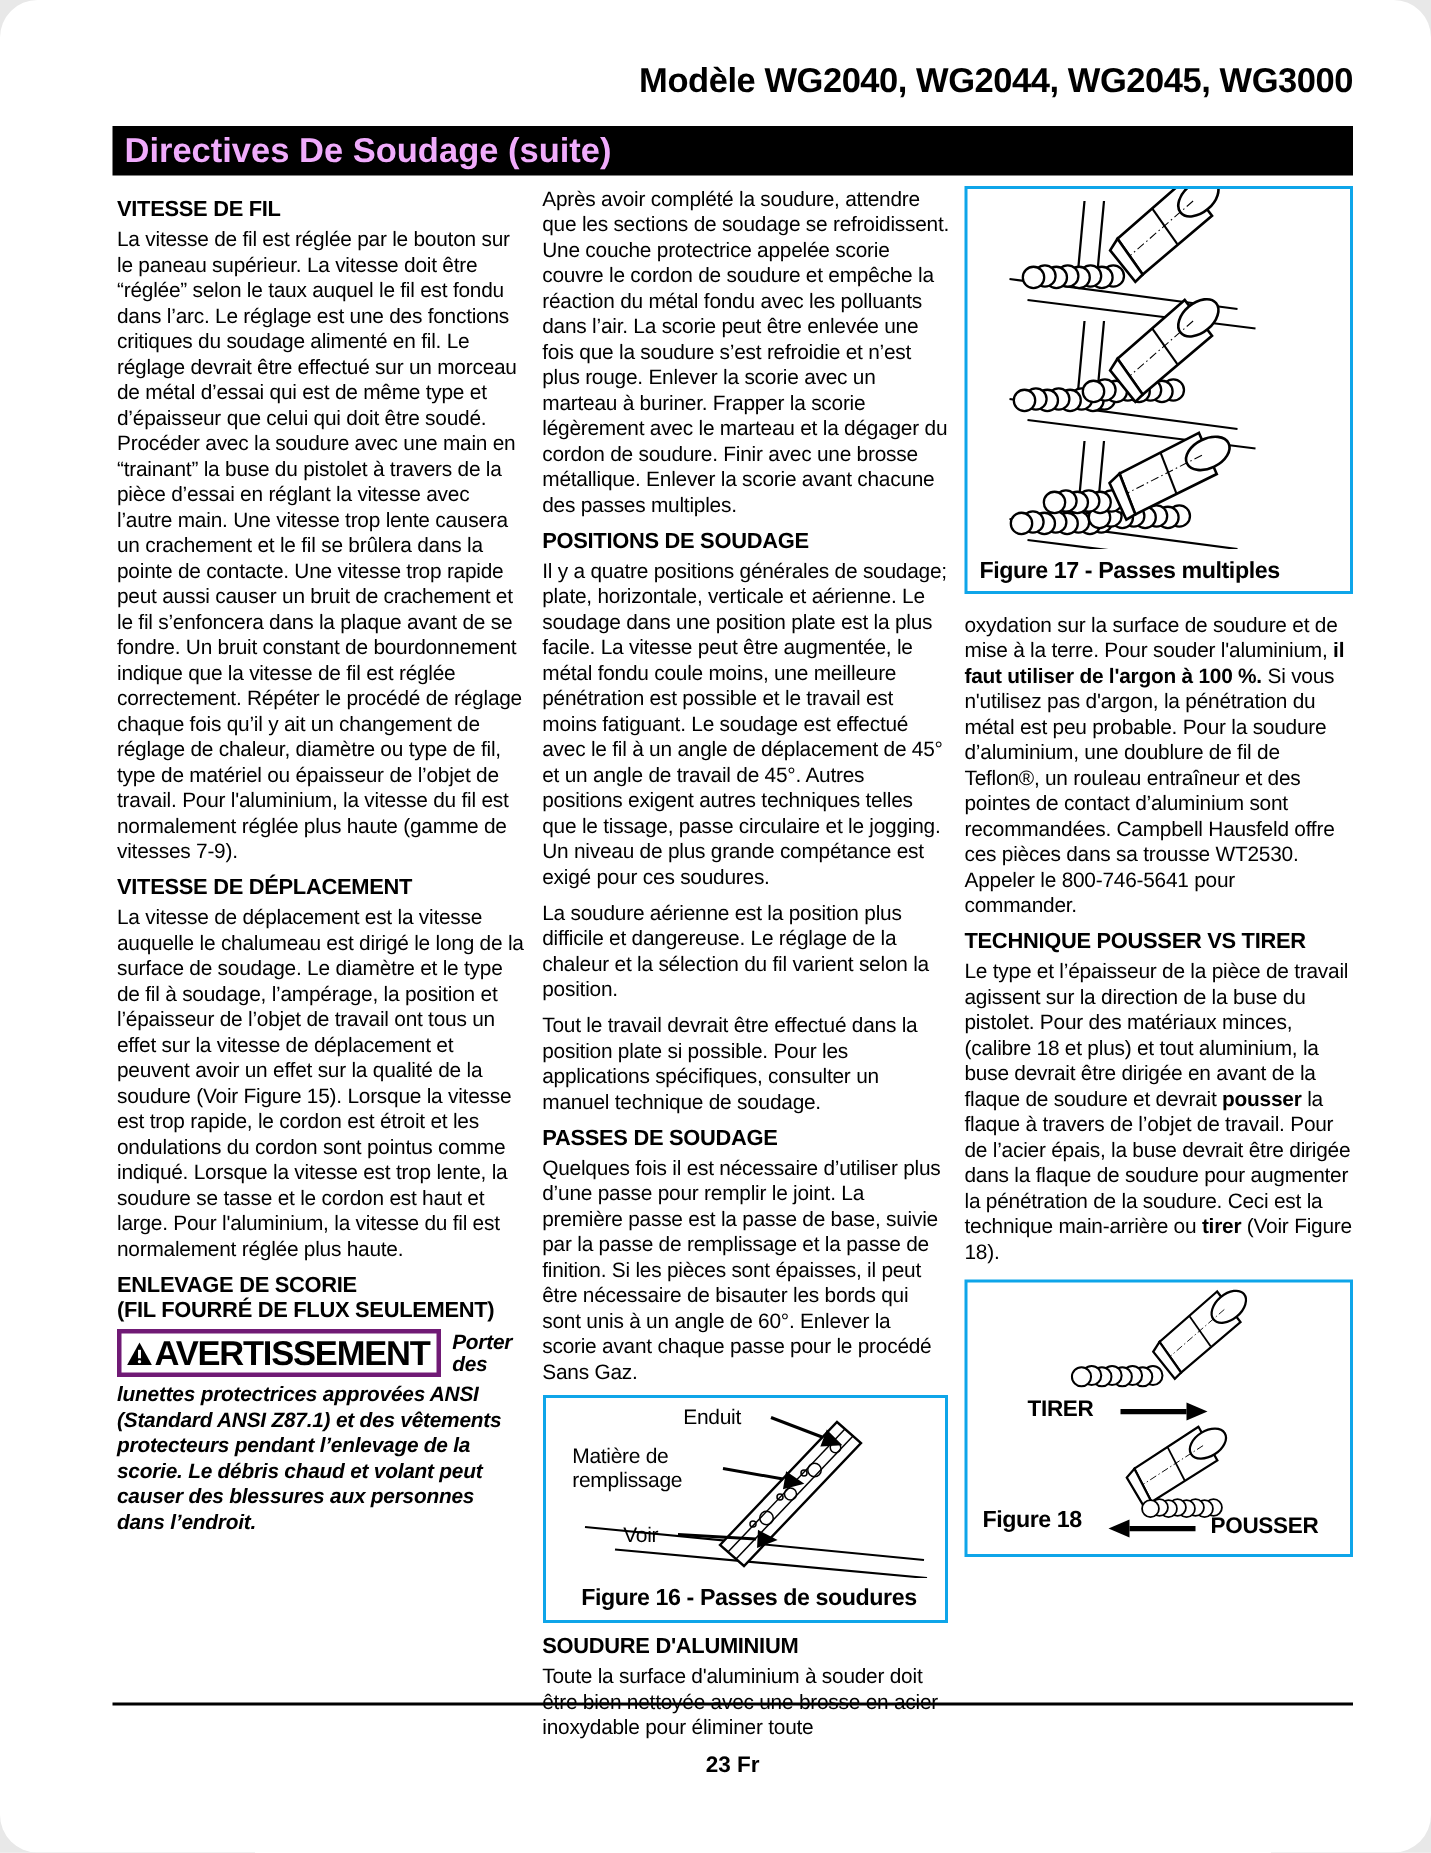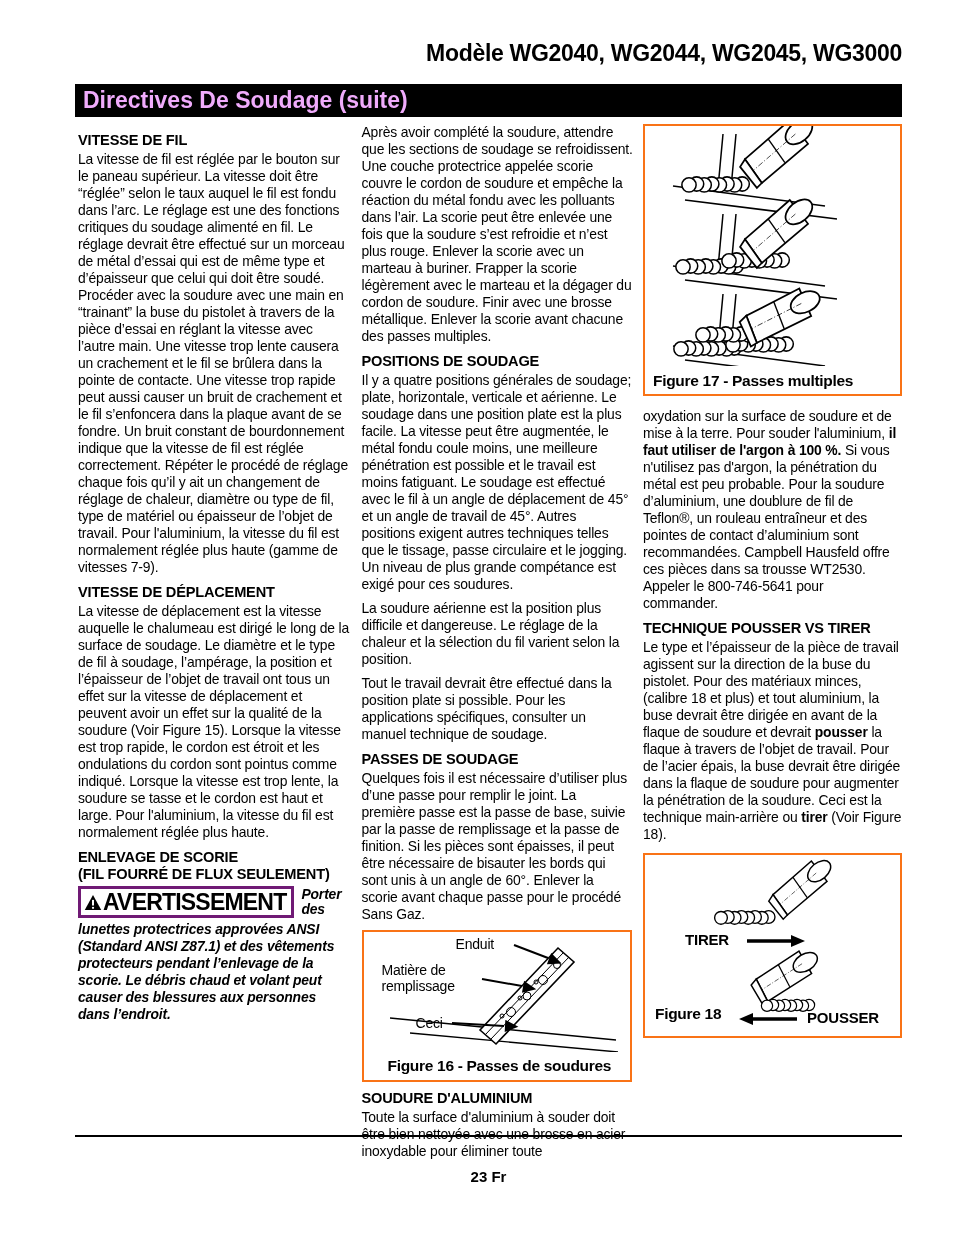--- a/index.html
+++ b/index.html
@@ -1,20 +1,21 @@
 <!DOCTYPE html>
 <html><head>
 <meta charset="utf-8">
 <style>
   html,body { margin:0; padding:0; background:#e8e8e8; }
   .page {
     position:relative; width:954px; height:1235px; margin:0 auto;
     background:#ffffff; color:#000;
     font-family:"Liberation Sans", sans-serif;
     overflow:hidden;
+    border-radius:25px;
   }
   .model-header {
     position:absolute; top:40px; left:75px; width:827px;
     text-align:right; font-size:23px; font-weight:bold; letter-spacing:-0.3px;
   }
   .title-bar {
     position:absolute; top:84px; left:75px; width:827px; height:33px;
     background:#000000; color:#f0abfc; font-size:23px; font-weight:bold;
     line-height:33px; padding-left:8px; box-sizing:border-box;
   }
@@ -32,21 +33,21 @@
     border:3px solid #701a75; padding:0 5px 0 3px; display:flex; align-items:center;
     font-weight:bold; font-size:23px; letter-spacing:-0.8px; white-space:nowrap;
     height:26px;
   }
   .warn-box svg { margin-right:1px; }
   .warn-lead {
     font-weight:bold; font-style:italic; font-size:13.9px; line-height:15px;
     padding:1px 0 0 7px; white-space:pre-line;
   }
   .warn-body { font-weight:bold; font-style:italic; margin-top:3px !important; }
-  .figbox { border:2px solid #f97316; position:relative; background:#fff; box-sizing:border-box; }
+  .figbox { border:2px solid #0ea5e9; position:relative; background:#fff; box-sizing:border-box; }
   .fig16 { width:270px; height:152px; margin:6px 0 6px 0; }
   .fig17 { width:259px; height:272px; }
   .fig18 { width:259px; height:185px; margin-top:10px; }
   .figcap { position:absolute; font-weight:bold; font-size:15.5px; letter-spacing:-0.3px; white-space:nowrap; }
   .figlabel { position:absolute; font-size:14px; letter-spacing:-0.2px; white-space:pre-line; line-height:16px; }
   .figlabel-bold { position:absolute; font-weight:bold; font-size:15px; letter-spacing:-0.2px; white-space:nowrap; }
   .footer-rule { position:absolute; top:1135px; left:75px; width:827px; border-top:2px solid #000; }
   .page-number { position:absolute; top:1168px; left:75px; width:827px; text-align:center; font-weight:bold; font-size:15px; }
   .b { font-weight:bold; }
 </style>
@@ -142,21 +143,21 @@
               </g>
             <line x1="88" y1="91" x2="140" y2="94"></line>
             <g transform="translate(142,94) rotate(3)">
                 <polygon points="0,-4.5 10,0 0,4.5"></polygon>
               </g>
           </g>
         </svg>
         <div class="figlabel" style="left:92px; top:4px;">Enduit</div>
         <div class="figlabel" style="left:18px; top:30px;">Matière de
 remplissage</div>
-        <div class="figlabel" style="left:52px; top:83px;">Ceci</div>
+        <div class="figlabel" style="left:52px; top:83px;">Voir</div>
         <div class="figcap" style="left:24px; top:125px;">Figure 16 - Passes de soudures</div>
       </div>
 
       <h3>SOUDURE D'ALUMINIUM</h3>
       <p>Toute la surface d'aluminium à souder doit être bien nettoyée avec une brosse en acier inoxydable pour éliminer toute</p>
     </div>
 
     <div class="col col-right">
 
       <div class="figbox fig17">

